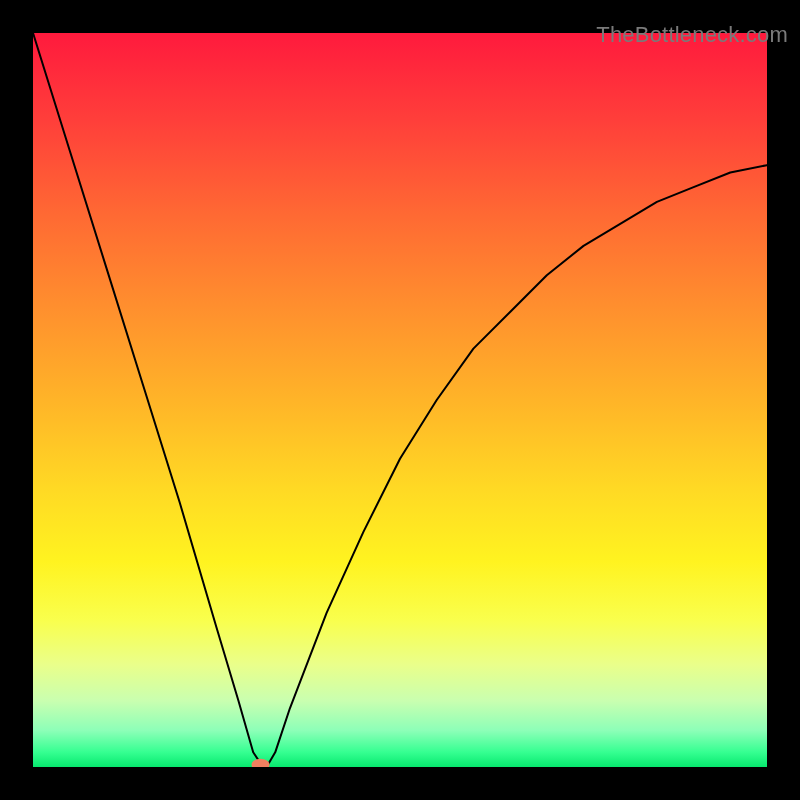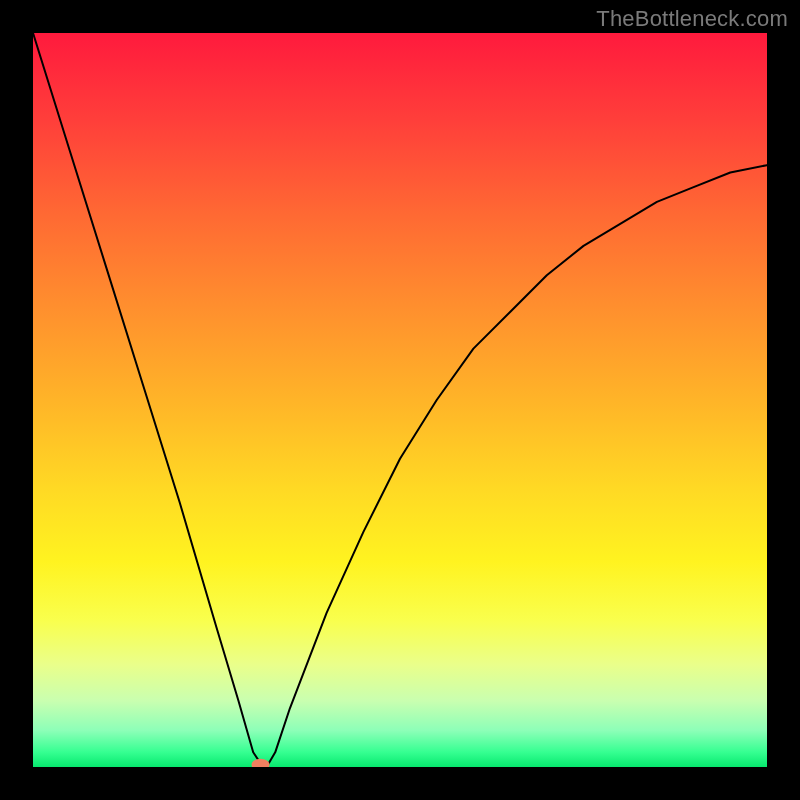--- a/index.html
+++ b/index.html
@@ -53,21 +53,21 @@
     stroke-width: 2;
     stroke-linejoin: round;
     stroke-linecap: round;
   }
   .marker {
     fill: #f08060;
     stroke: none;
   }
   .watermark {
     position: absolute;
-    top: 6px;
+    top: 22px;
     right: 12px;
     color: #7a7a7a;
     font-size: 22px;
     font-weight: 400;
     letter-spacing: 0.2px;
     user-select: none;
   }
 </style>
 </head>
 <body>

